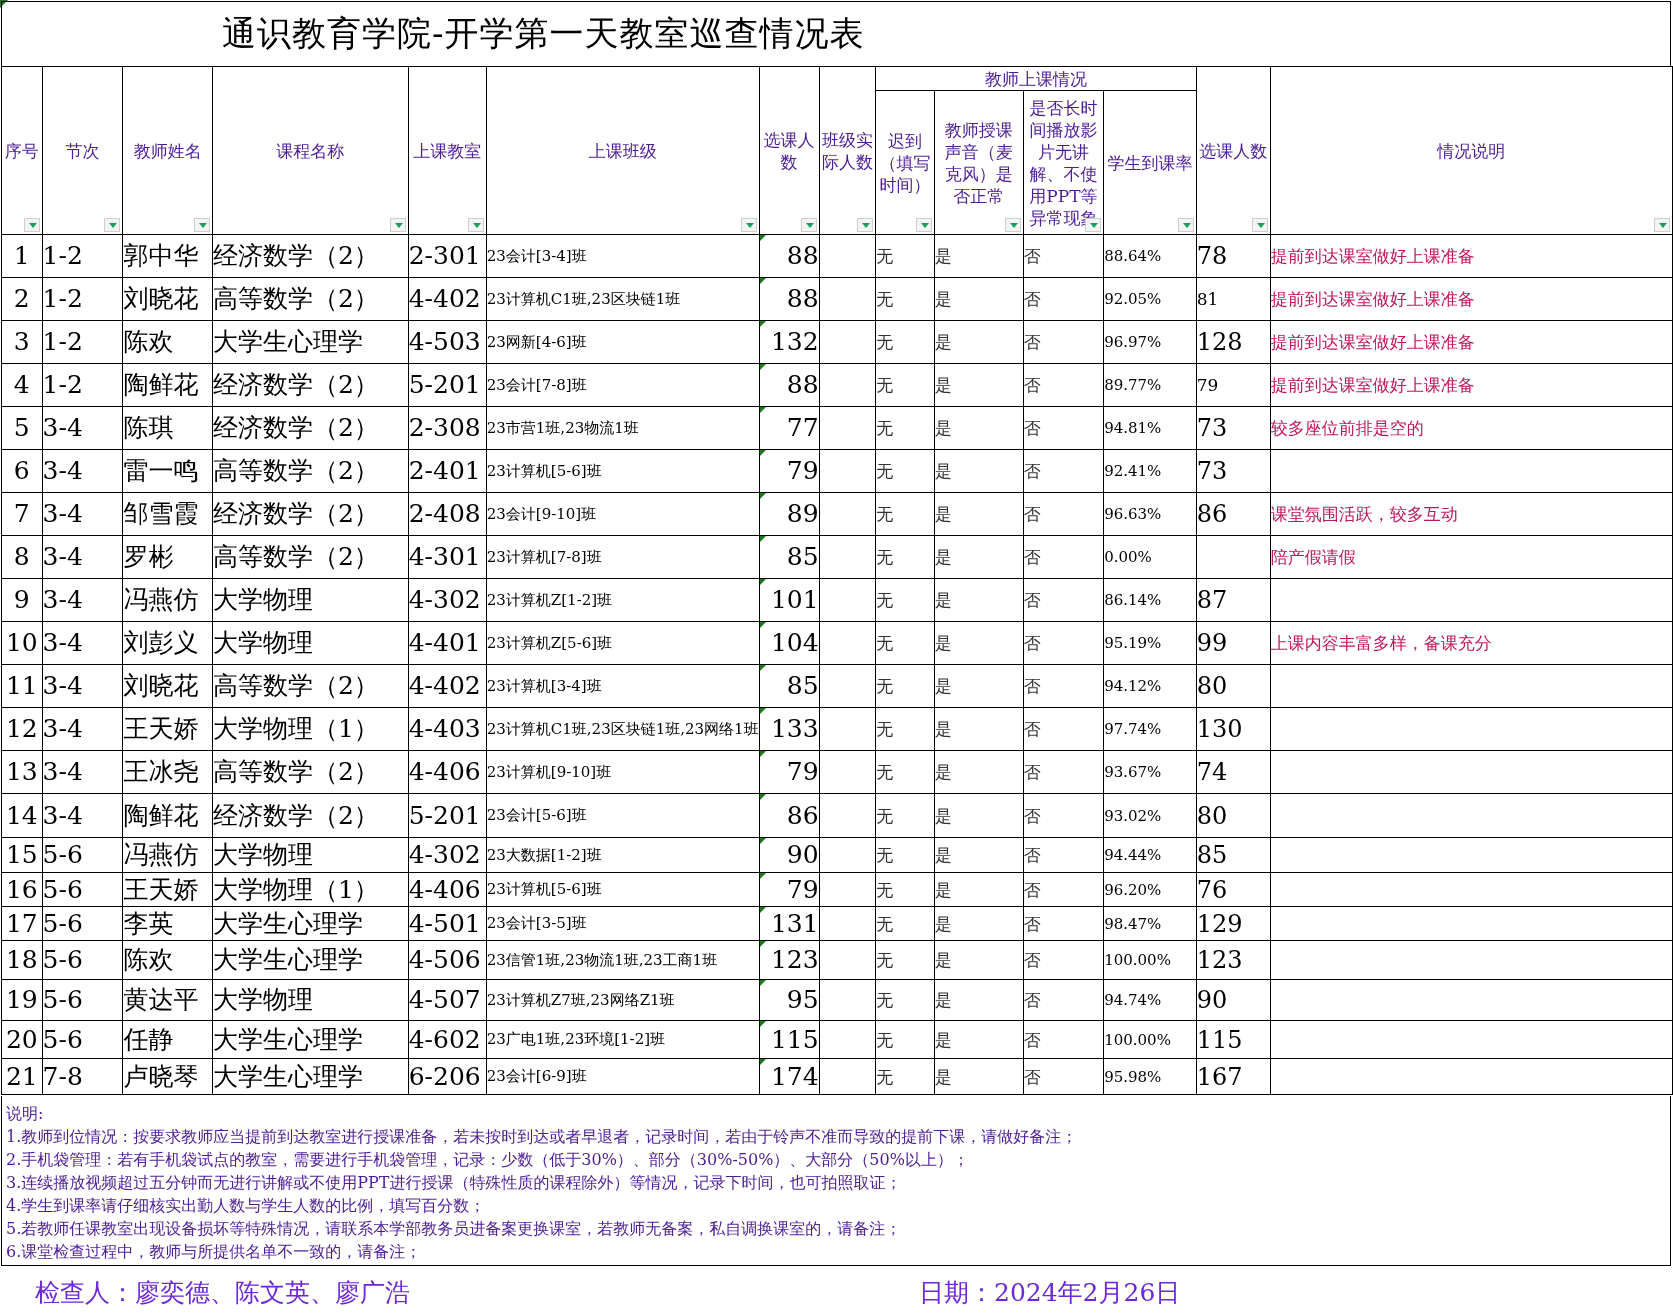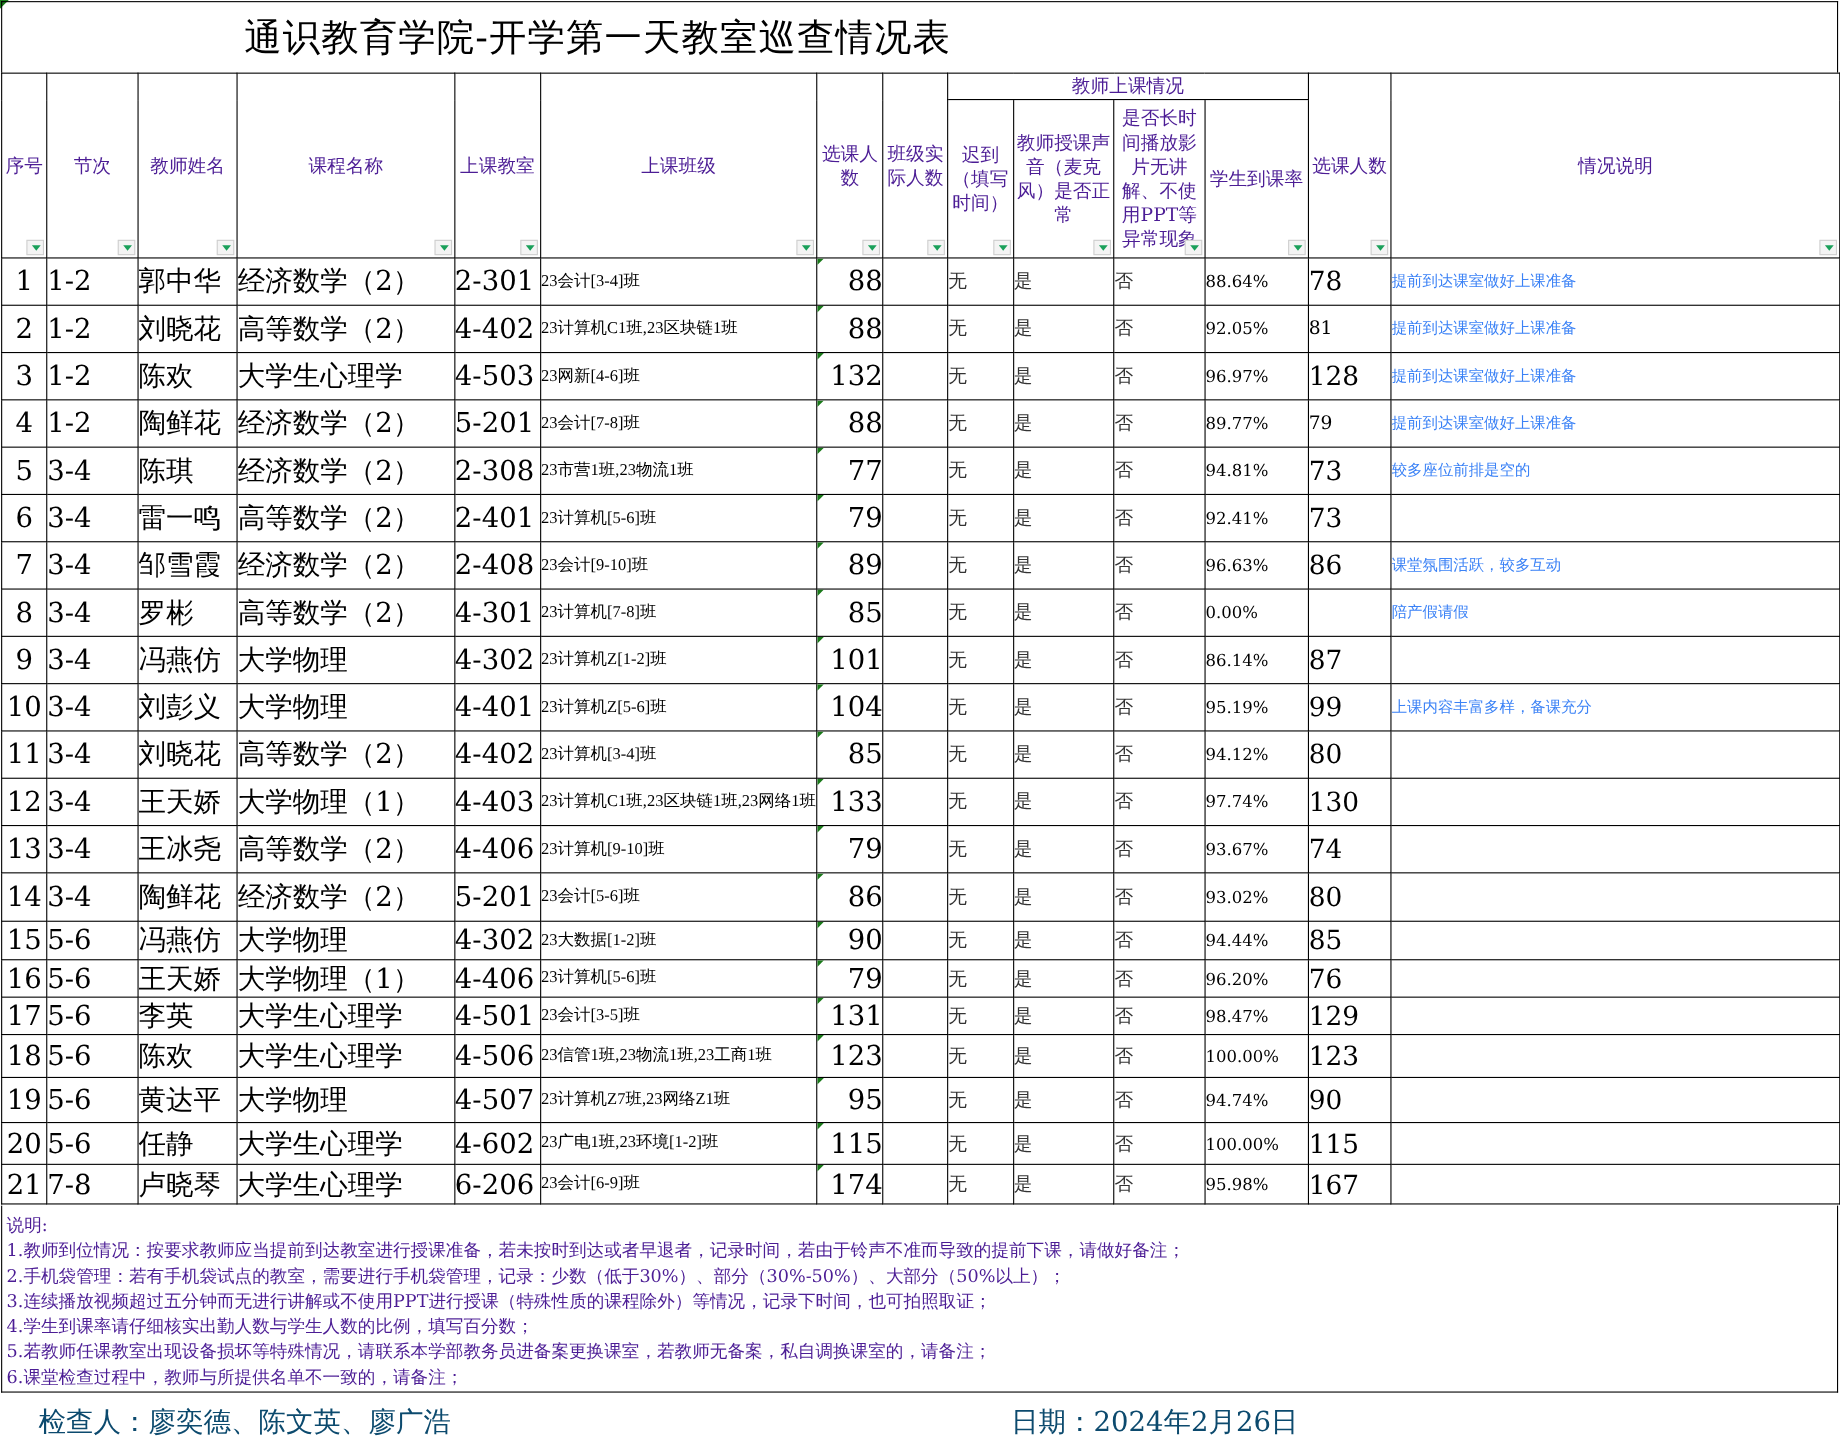--- a/index.html
+++ b/index.html
@@ -27,40 +27,40 @@
     background: #f4f4f4; border: 1px solid #cfcfcf;
   }
   .filter::after {
     content: ""; position: absolute; left: 4px; top: 4px;
     border-left: 4px solid transparent; border-right: 4px solid transparent;
     border-top: 5px solid #1aa05a;
   }
   td { font-size: 24px; vertical-align: middle; line-height: 26px; }
   td.big { font-size: 25px; padding-left: 4px; }
   td.seq { text-align: center; font-size: 25px; }
-  td.cls { font-size: 15px; line-height: 17px; padding-left: 3px; white-space: normal; word-break: break-all; font-family: Liberation Serif, serif; }
+  td.cls { font-size: 15px; line-height: 17px; padding-left: 3px; white-space: normal; word-break: break-all; }
   td.sm { font-size: 17px; padding-left: 5px; color: #333; }
   td.rate { font-size: 15px; text-align: left; padding-right: 4px; }
   td.num { text-align: left; padding-right: 3px; font-size: 24px; }
   td.num.small { font-size: 17px; }
-  td.note { font-size: 14px; padding-left: 4px; color: #3b82f6; }
+  td.note { font-size: 17px; padding-left: 4px; color: #be185d; }
   td.enrolled { padding-left: 4px; font-size: 25px; text-align: right; }
   td.enrolled::before {
     content: ""; position: absolute; left: 0; top: 0;
     border-top: 6px solid #1a7a1a; border-right: 6px solid transparent;
   }
   .notes {
     position: absolute; left: 1px; top: 1096px; width: 1670px; height: 170px;
     border: 1.5px solid #000; border-top: none; padding: 6px 4px;
     font-size: 16px; line-height: 23px; color: #4c1d95;
   }
   .notes div { white-space: nowrap; }
   .footer {
     position: absolute; left: 1px; top: 1266px; width: 1670px; height: 47px;
-    font-size: 25px; color: #0c4a6e;
+    font-size: 25px; color: #6d28d9;
   }
   .footer .inspector { position: absolute; left: 34px; top: 10px; }
   .footer .date { position: absolute; left: 918px; top: 10px; }
   .corner-mark { position: absolute; left: 0; top: 0; border-top: 8px solid #1a7a1a; border-right: 8px solid transparent; }
 </style>
 </head>
 <body>
 
 <div class="sheet">
   <span class="corner-mark"></span>

